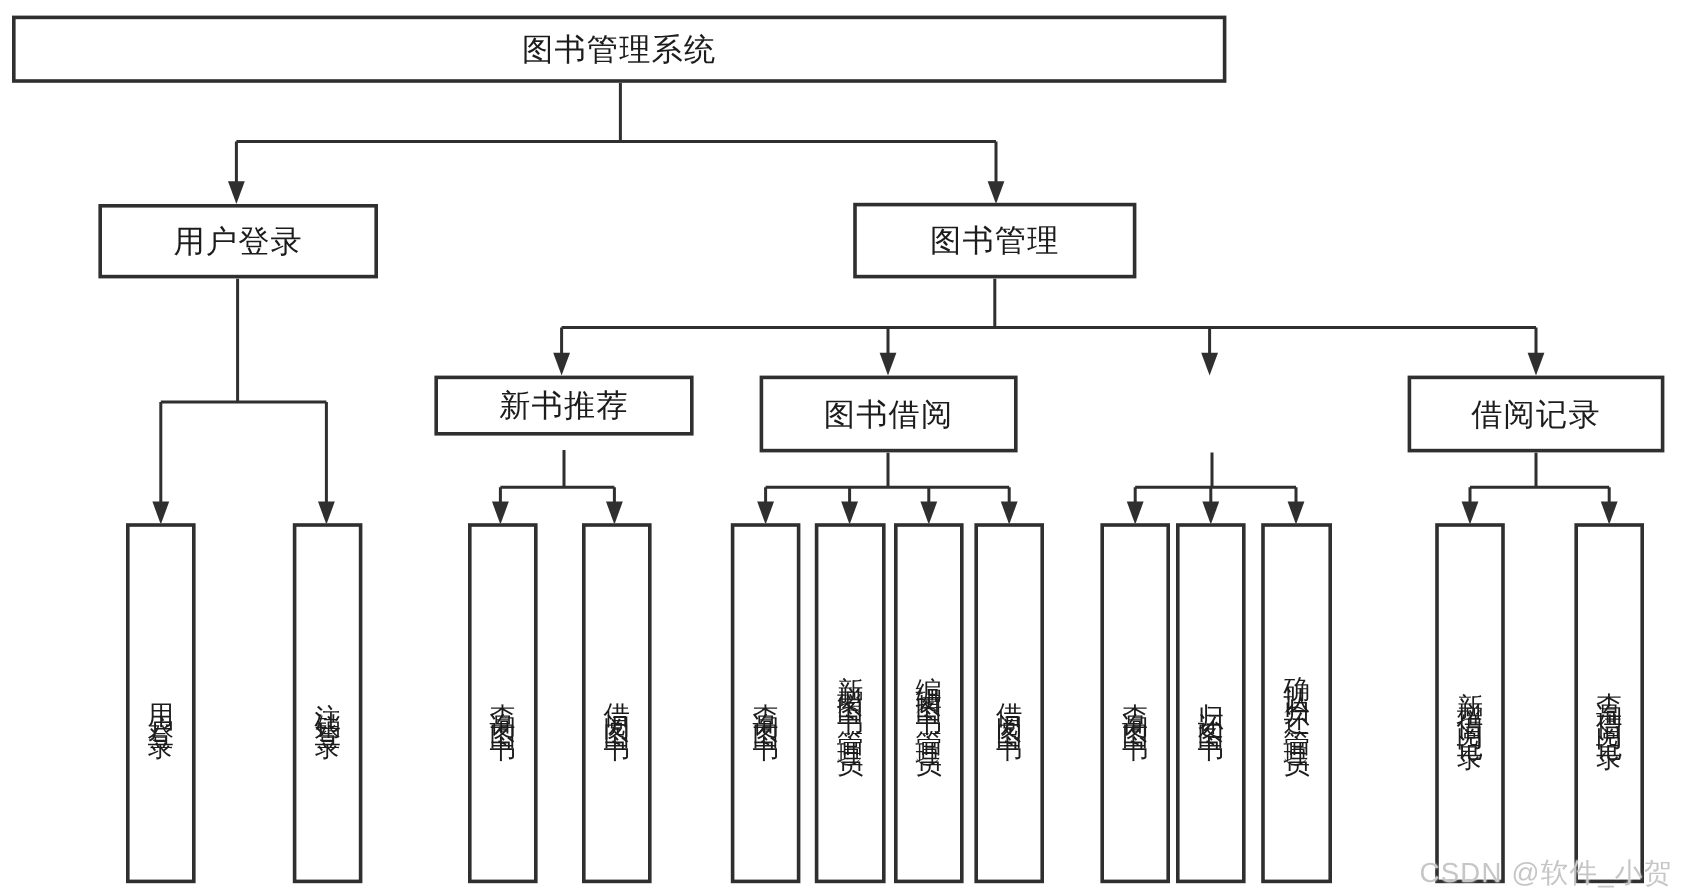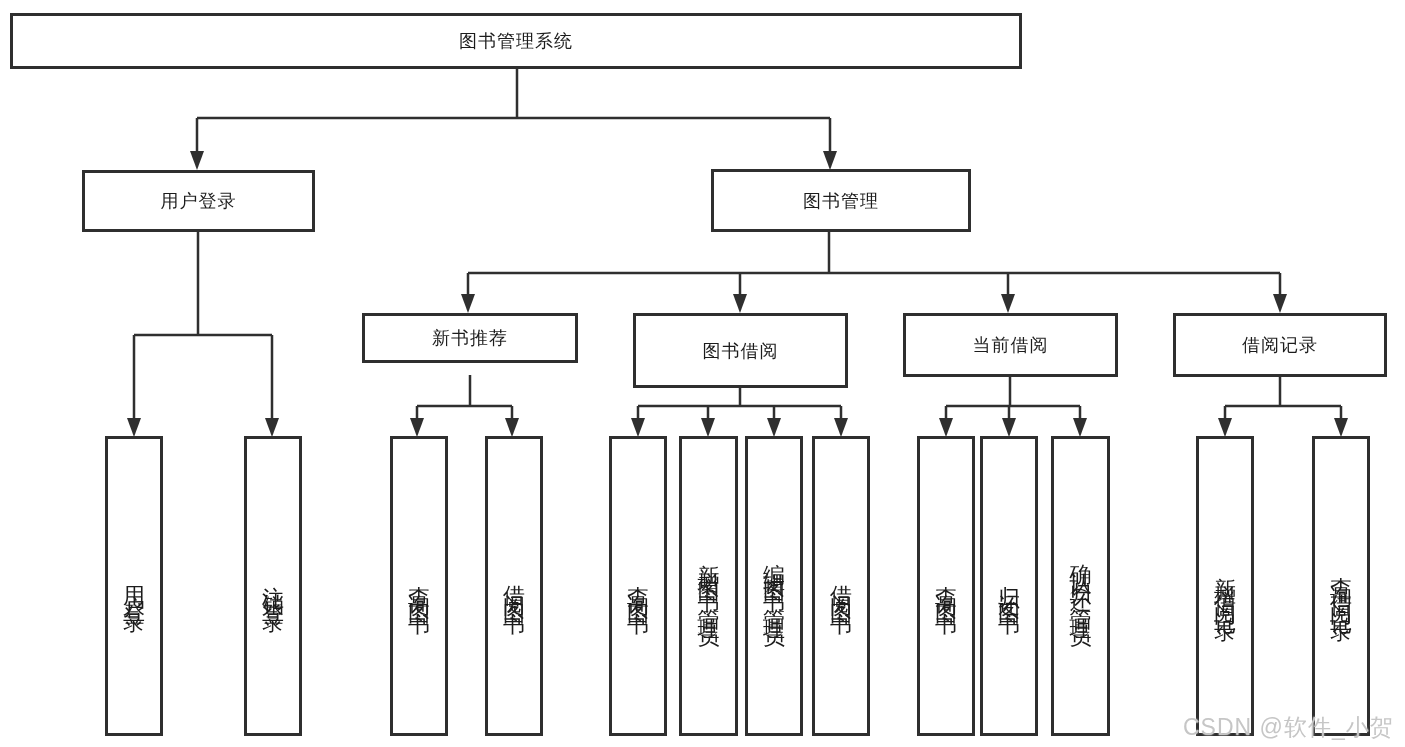--- a/index.html
+++ b/index.html
@@ -11,21 +11,21 @@
     overflow:hidden;
   }
   #wires{position:absolute;left:0;top:0;width:1405px;height:747px;}
   .box{
     position:absolute;
     box-sizing:border-box;
     background:#ffffff;
     border:3px solid #2f2f2f;
     display:flex;align-items:center;justify-content:center;
     color:#1c1c1c;
-    font-size:18px;
+    font-size:26px;
     letter-spacing:1px;
     white-space:nowrap;
   }
   .vbox{
     writing-mode:vertical-rl;
     text-orientation:mixed;
     letter-spacing:9px;
     font-size:22px;
     line-height:1;
     white-space:normal;
@@ -99,25 +99,24 @@
         <polygon points="1002,418 1016,418 1009,437"></polygon>
         <polygon points="1073,418 1087,418 1080,437"></polygon>
         <polygon points="1218,418 1232,418 1225,437"></polygon>
         <polygon points="1334,418 1348,418 1341,437"></polygon>
       </g>
   </svg>
 
   <div class="box" style="left:10px;top:13px;width:1012px;height:56px">图书管理系统</div>
 
   <div class="box" style="left:82px;top:170px;width:233px;height:62px">用户登录</div>
-  <div class="box" style="left:711px;top:169px;width:260px;height:63px">图书管理</div>
+  <div class="box" style="left:711px;top:169px;width:236px;height:63px">图书管理</div>
 
   <div class="box" style="left:362px;top:313px;width:216px;height:50px">新书推荐</div>
-  <div class="box" style="left:633px;top:313px;width:215px;height:75px">图书借阅</div>
-  <div class="box" style="left:903px;top:313px;width:215px;height:64px">当前借阅</div>
+  <div class="box" style="left:633px;top:313px;width:215px;height:64px">图书借阅</div>
   <div class="box" style="left:1173px;top:313px;width:214px;height:64px">借阅记录</div>
 
   <div class="box vbox" style="left:105px;top:436px;width:58px;height:300px">用户登录</div>
   <div class="box vbox" style="left:244px;top:436px;width:58px;height:300px">注销登录</div>
 
   <div class="box vbox" style="left:390px;top:436px;width:58px;height:300px">查询图书</div>
   <div class="box vbox" style="left:485px;top:436px;width:58px;height:300px">借阅图书</div>
 
   <div class="box vbox" style="left:609px;top:436px;width:58px;height:300px">查询图书</div>
   <div class="box vbox" style="left:679px;top:436px;width:59px;height:300px">新增图书（管理员）</div>

